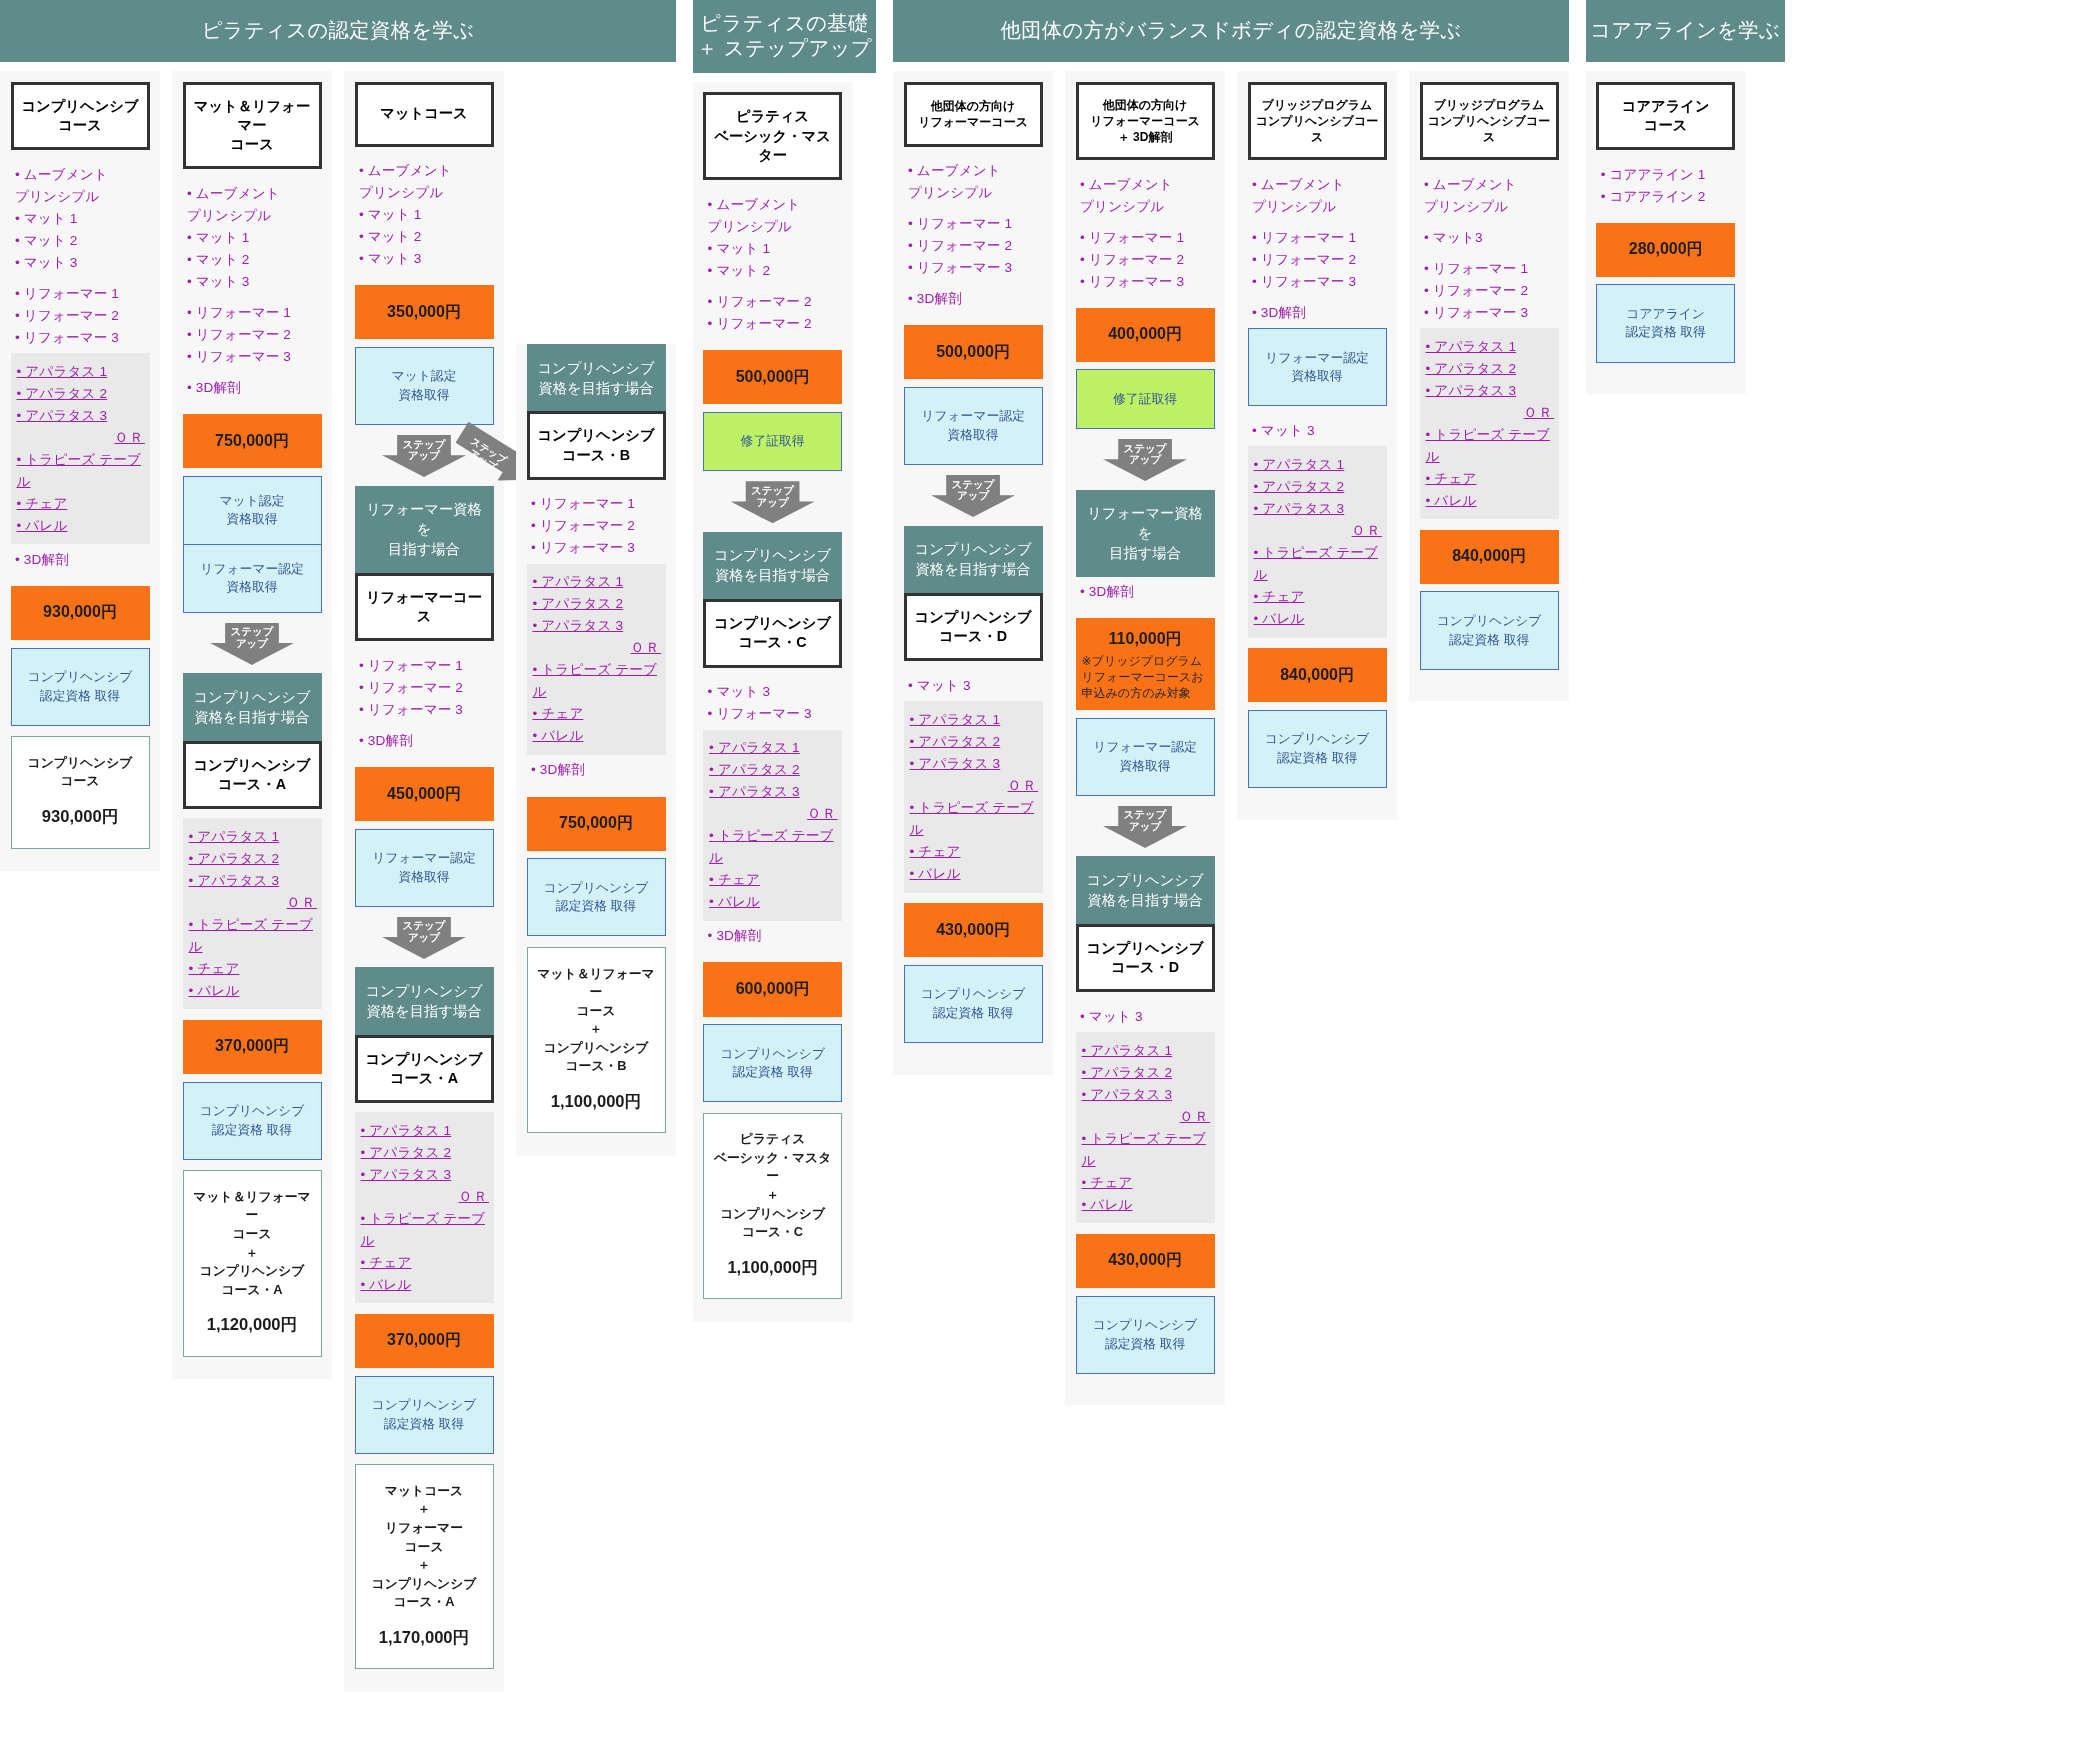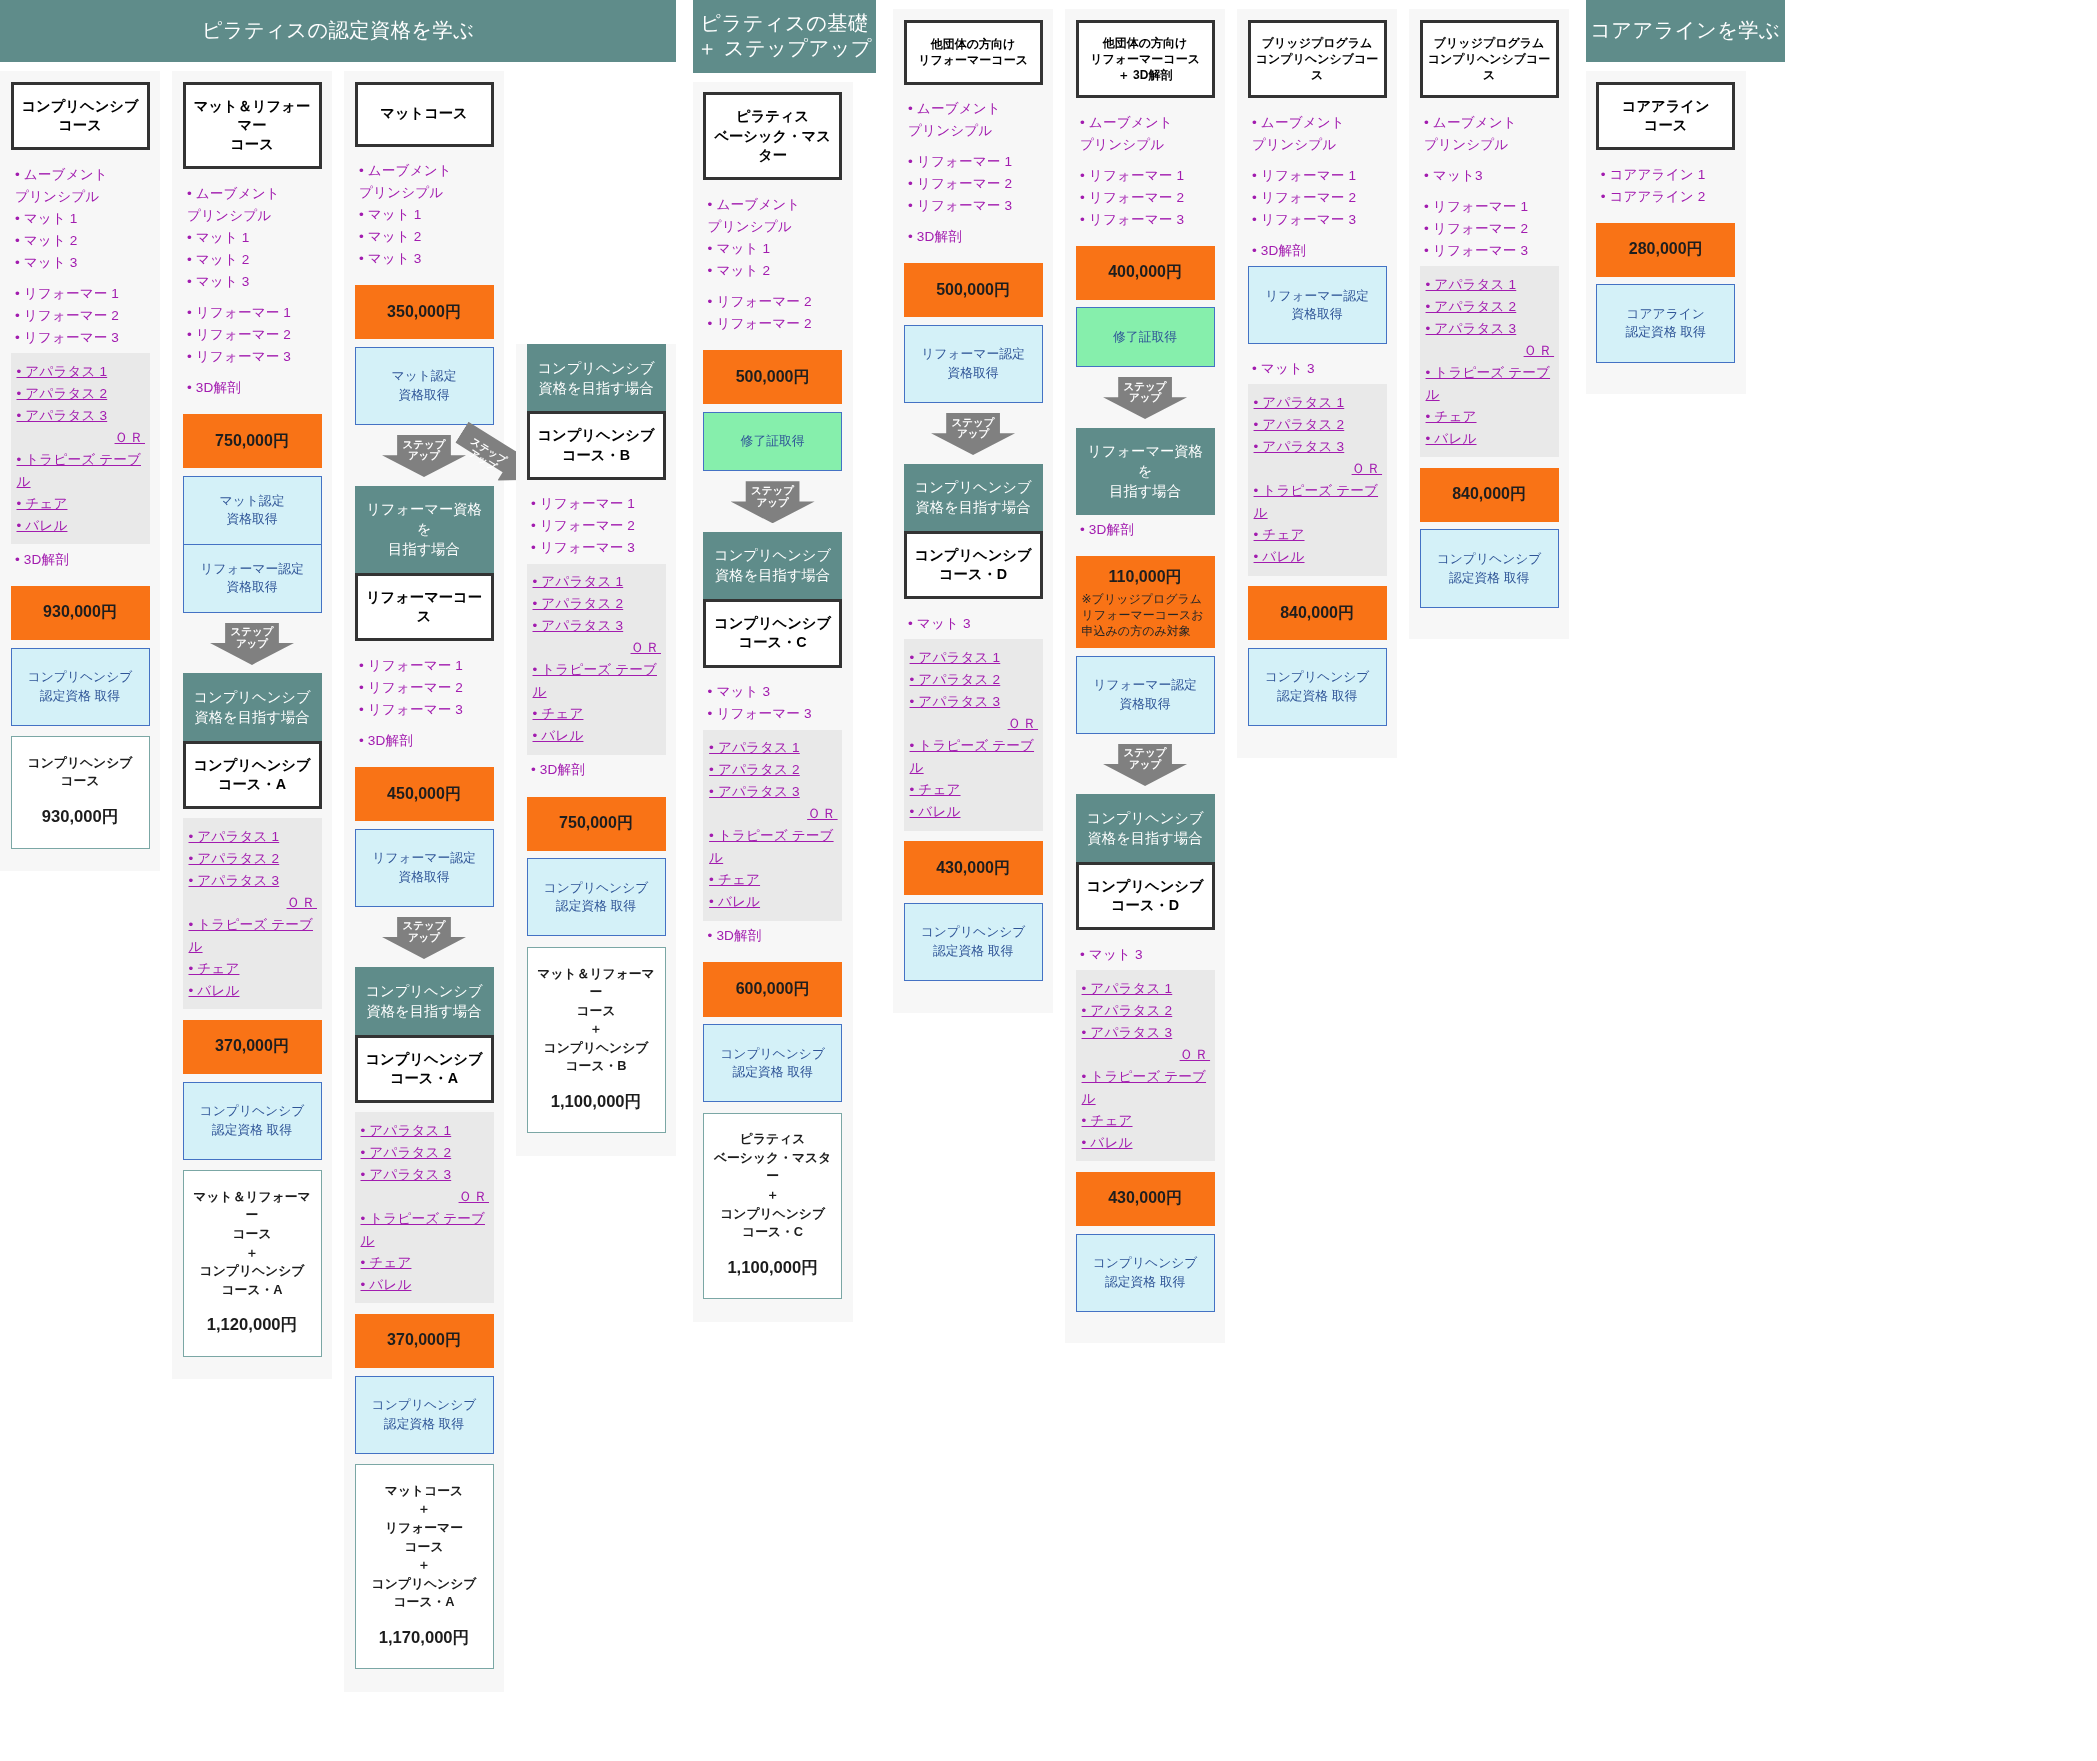--- a/index.html
+++ b/index.html
@@ -106,21 +106,21 @@
     color: #2f5597;
     text-align: center;
     font-size: 12.8px;
     line-height: 1.45;
     padding: 19.6px 4.5px;
     margin-bottom: 9px;
     display: flex;
     align-items: center;
     justify-content: center;
   }
-  .cert.plain { background: #86efac; }
+  .cert.plain { background: #bef264; }
   .cert.stack { padding: 15px 4.5px; }
   .cert-group { margin-bottom: 9px; }
   .cert-group .cert { margin-bottom: 0; }
   .cert-group .cert + .cert { border-top: none; }
 
   .teal-band {
     background: #5f8c8a;
     color: #ffffff;
     text-align: center;
     font-size: 14.3px;
@@ -456,20 +456,23 @@
               <span>コンプリヘンシブ<br>認定資格 取得</span>
             </div>
             <div class="summary">
               <div class="lines">ピラティス<br>ベーシック・マスター<br>＋<br>コンプリヘンシブ<br>コース・C</div>
               <div class="total">1,100,000円</div>
             </div>
           </div>
         </div>
       </div>
       <div class="group">
+        <div class="group-header">
+          <span>他団体の方がバランスドボディの認定資格を学ぶ</span>
+        </div>
         <div class="group-cols">
           <div class="col">
             <div class="title-box small">
               <span>他団体の方向け<br>リフォーマーコース</span>
             </div>
             <div class="items">
               <div class="li">• ムーブメント</div>
               <div class="li">プリンシプル</div>
             </div>
             <div class="items">

